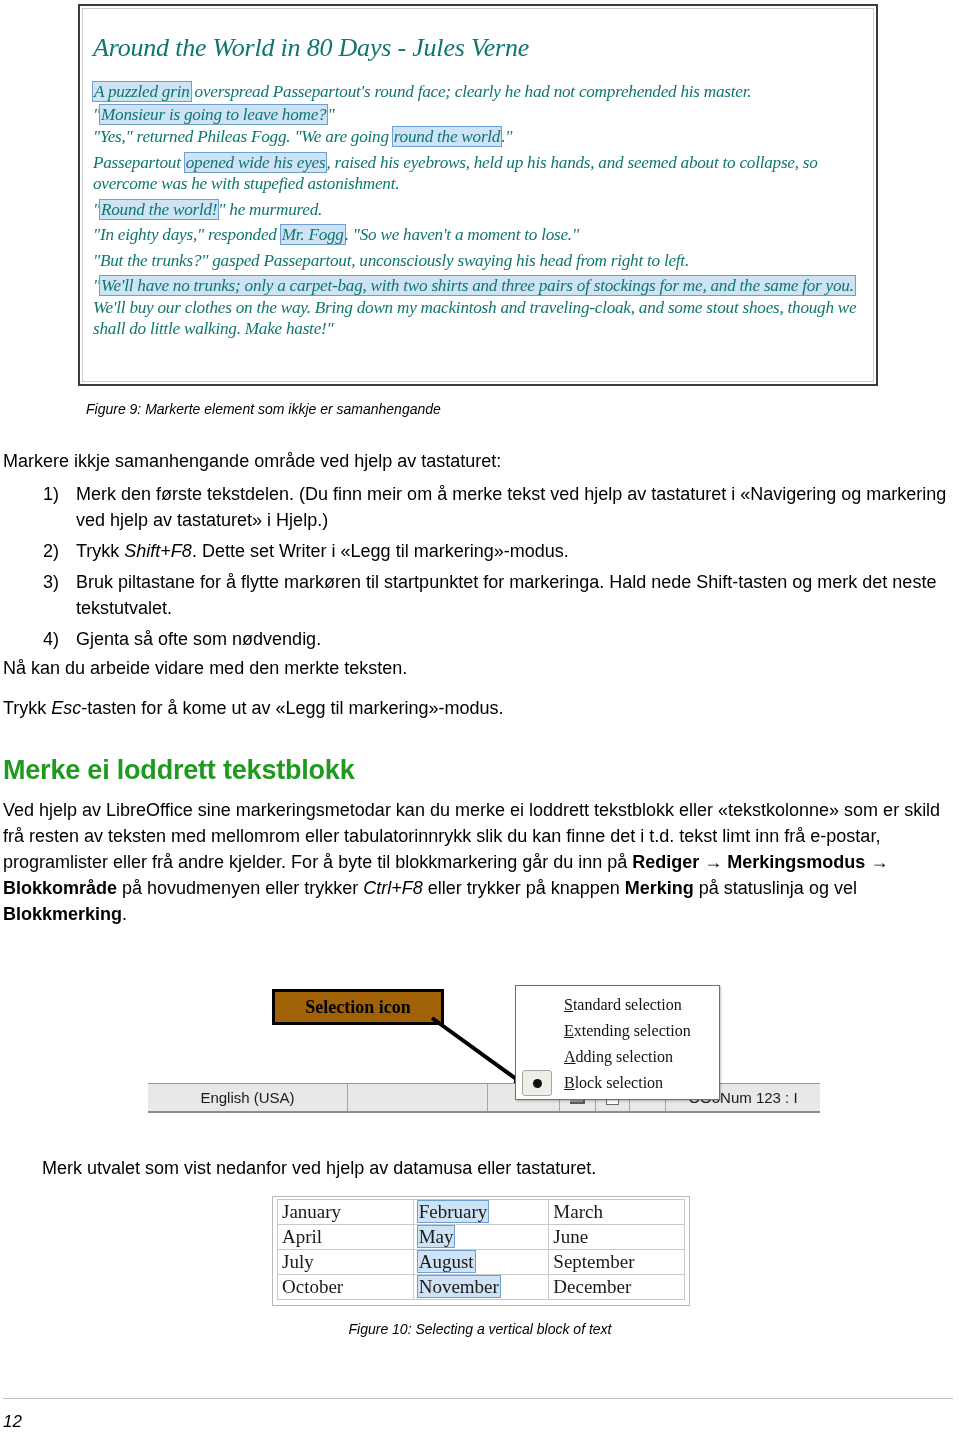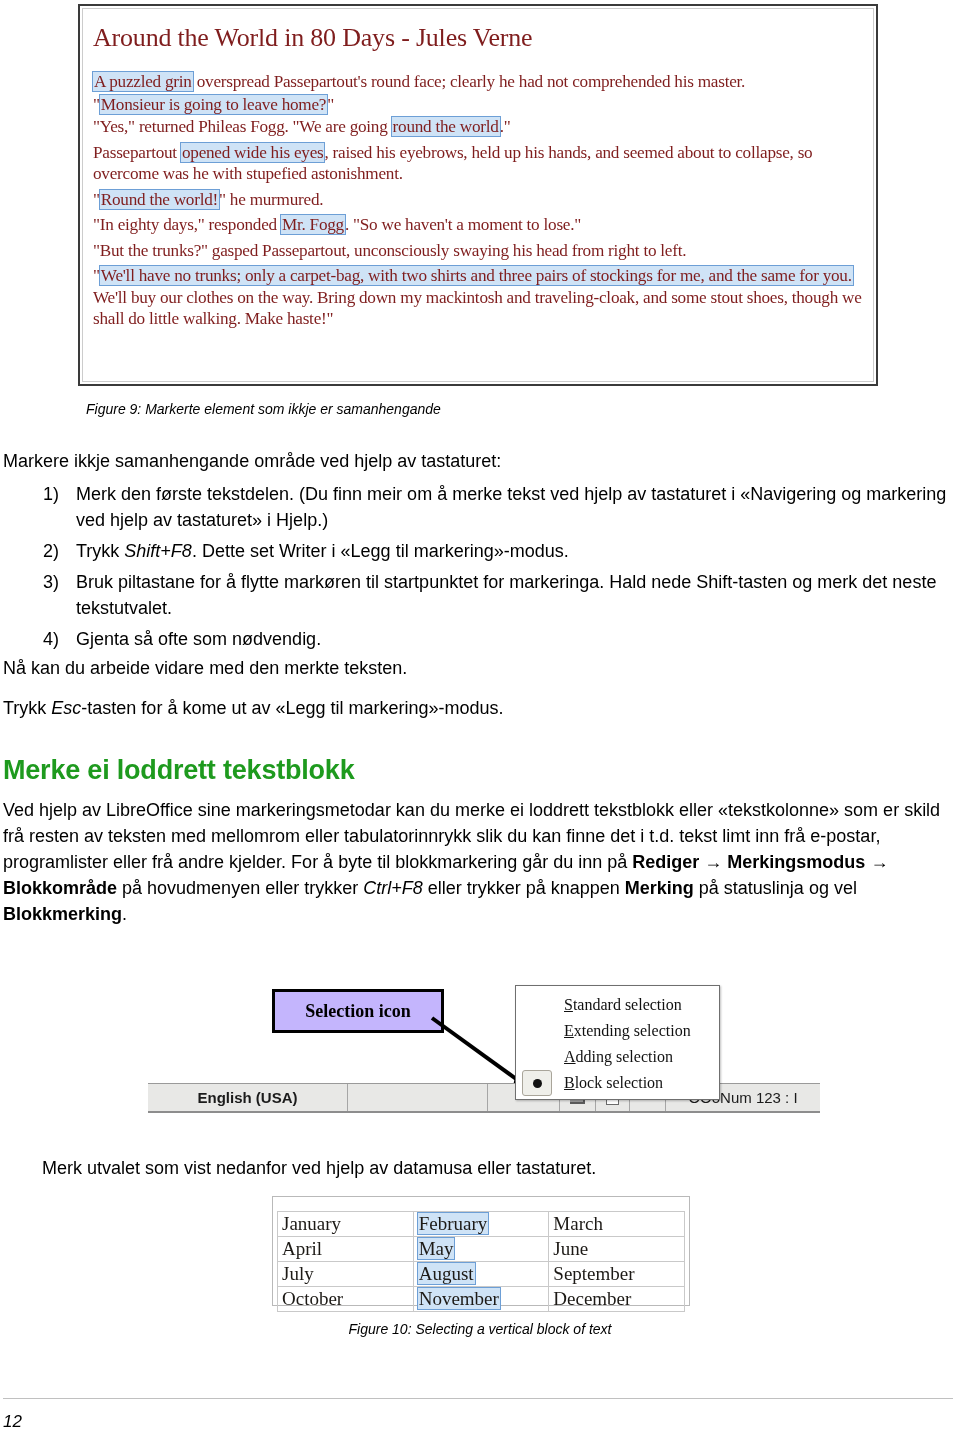--- a/index.html
+++ b/index.html
@@ -23,24 +23,25 @@
     height: 382px;
     border: 2px solid #3a3a3a;
     background: #ffffff;
     padding: 2px;
   }
   .fig9-inner {
     width: 100%;
     height: 100%;
     border: 1px solid #cccccc;
     background: #ffffff;
-    padding: 6px 8px 0 8px;
+    padding: 16px 8px 0 8px;
     font-family: "Liberation Serif", serif;
-    color: #7f1d1d;
+    color: #0f766e;
     overflow: hidden;
+    font-style: italic;
   }
   .fig9-title {
     font-size: 26px;
     line-height: 34px;
     letter-spacing: -0.2px;
     margin: 6px 0 16px 2px;
     white-space: nowrap;
   }
   .fig9-p {
     font-size: 17.2px;
@@ -117,23 +118,23 @@
     left: 140px;
     top: 975px;
     width: 690px;
     height: 160px;
   }
   .callout-box {
     position: absolute;
     left: 132px;
     top: 14px;
     width: 172px;
-    height: 44px;
+    height: 36px;
     border: 3px solid #000;
-    background: #c4b5fd;
+    background: #a16207;
     display: flex;
     align-items: center;
     justify-content: center;
     font-family: "Liberation Serif", serif;
     font-weight: bold;
     font-size: 18px;
     color: #000;
   }
   .callout-arrow {
     position: absolute;
@@ -154,21 +155,21 @@
     border-top: 1px solid #9a9a9a;
     border-bottom: 2px solid #8d8d8d;
     display: flex;
     align-items: center;
     font-family: "Liberation Sans", sans-serif;
     font-size: 15px;
     color: #1b1b1b;
   }
   .sb-seg { height: 100%; display: flex; align-items: center; justify-content: center;
             border-right: 1px solid #a6a6a6; }
-  .sb-lang { width: 200px; font-weight: bold; }
+  .sb-lang { width: 200px; }
   .sb-blank1 { width: 140px; }
   .sb-blank2 { width: 72px; }
   .sb-selicon { width: 36px; }
   .sb-save { width: 34px; }
   .sb-blank3 { width: 36px; }
   .sb-right { flex: 1; display:flex; align-items:center; justify-content:center;
               border-right: none; white-space: nowrap; }
   .selicon-glyph {
     width: 15px; height: 12px; background: #9d9d9d;
     border-right: 2px solid #5b5b5b; border-bottom: 2px solid #5b5b5b;
@@ -221,21 +222,21 @@
 
   
   .months-fig {
     position: absolute;
     left: 272px;
     top: 1196px;
     width: 418px;
     height: 110px;
     border: 1px solid #b9b9b9;
     background: #fff;
-    padding: 14px 4px;
+    padding: 2px 4px;
   }
   table.months {
     width: 100%;
     border-collapse: collapse;
     font-family: "Liberation Serif", serif;
     font-size: 19px;
     color: #1d1a16;
     table-layout: fixed;
   }
   table.months td {

